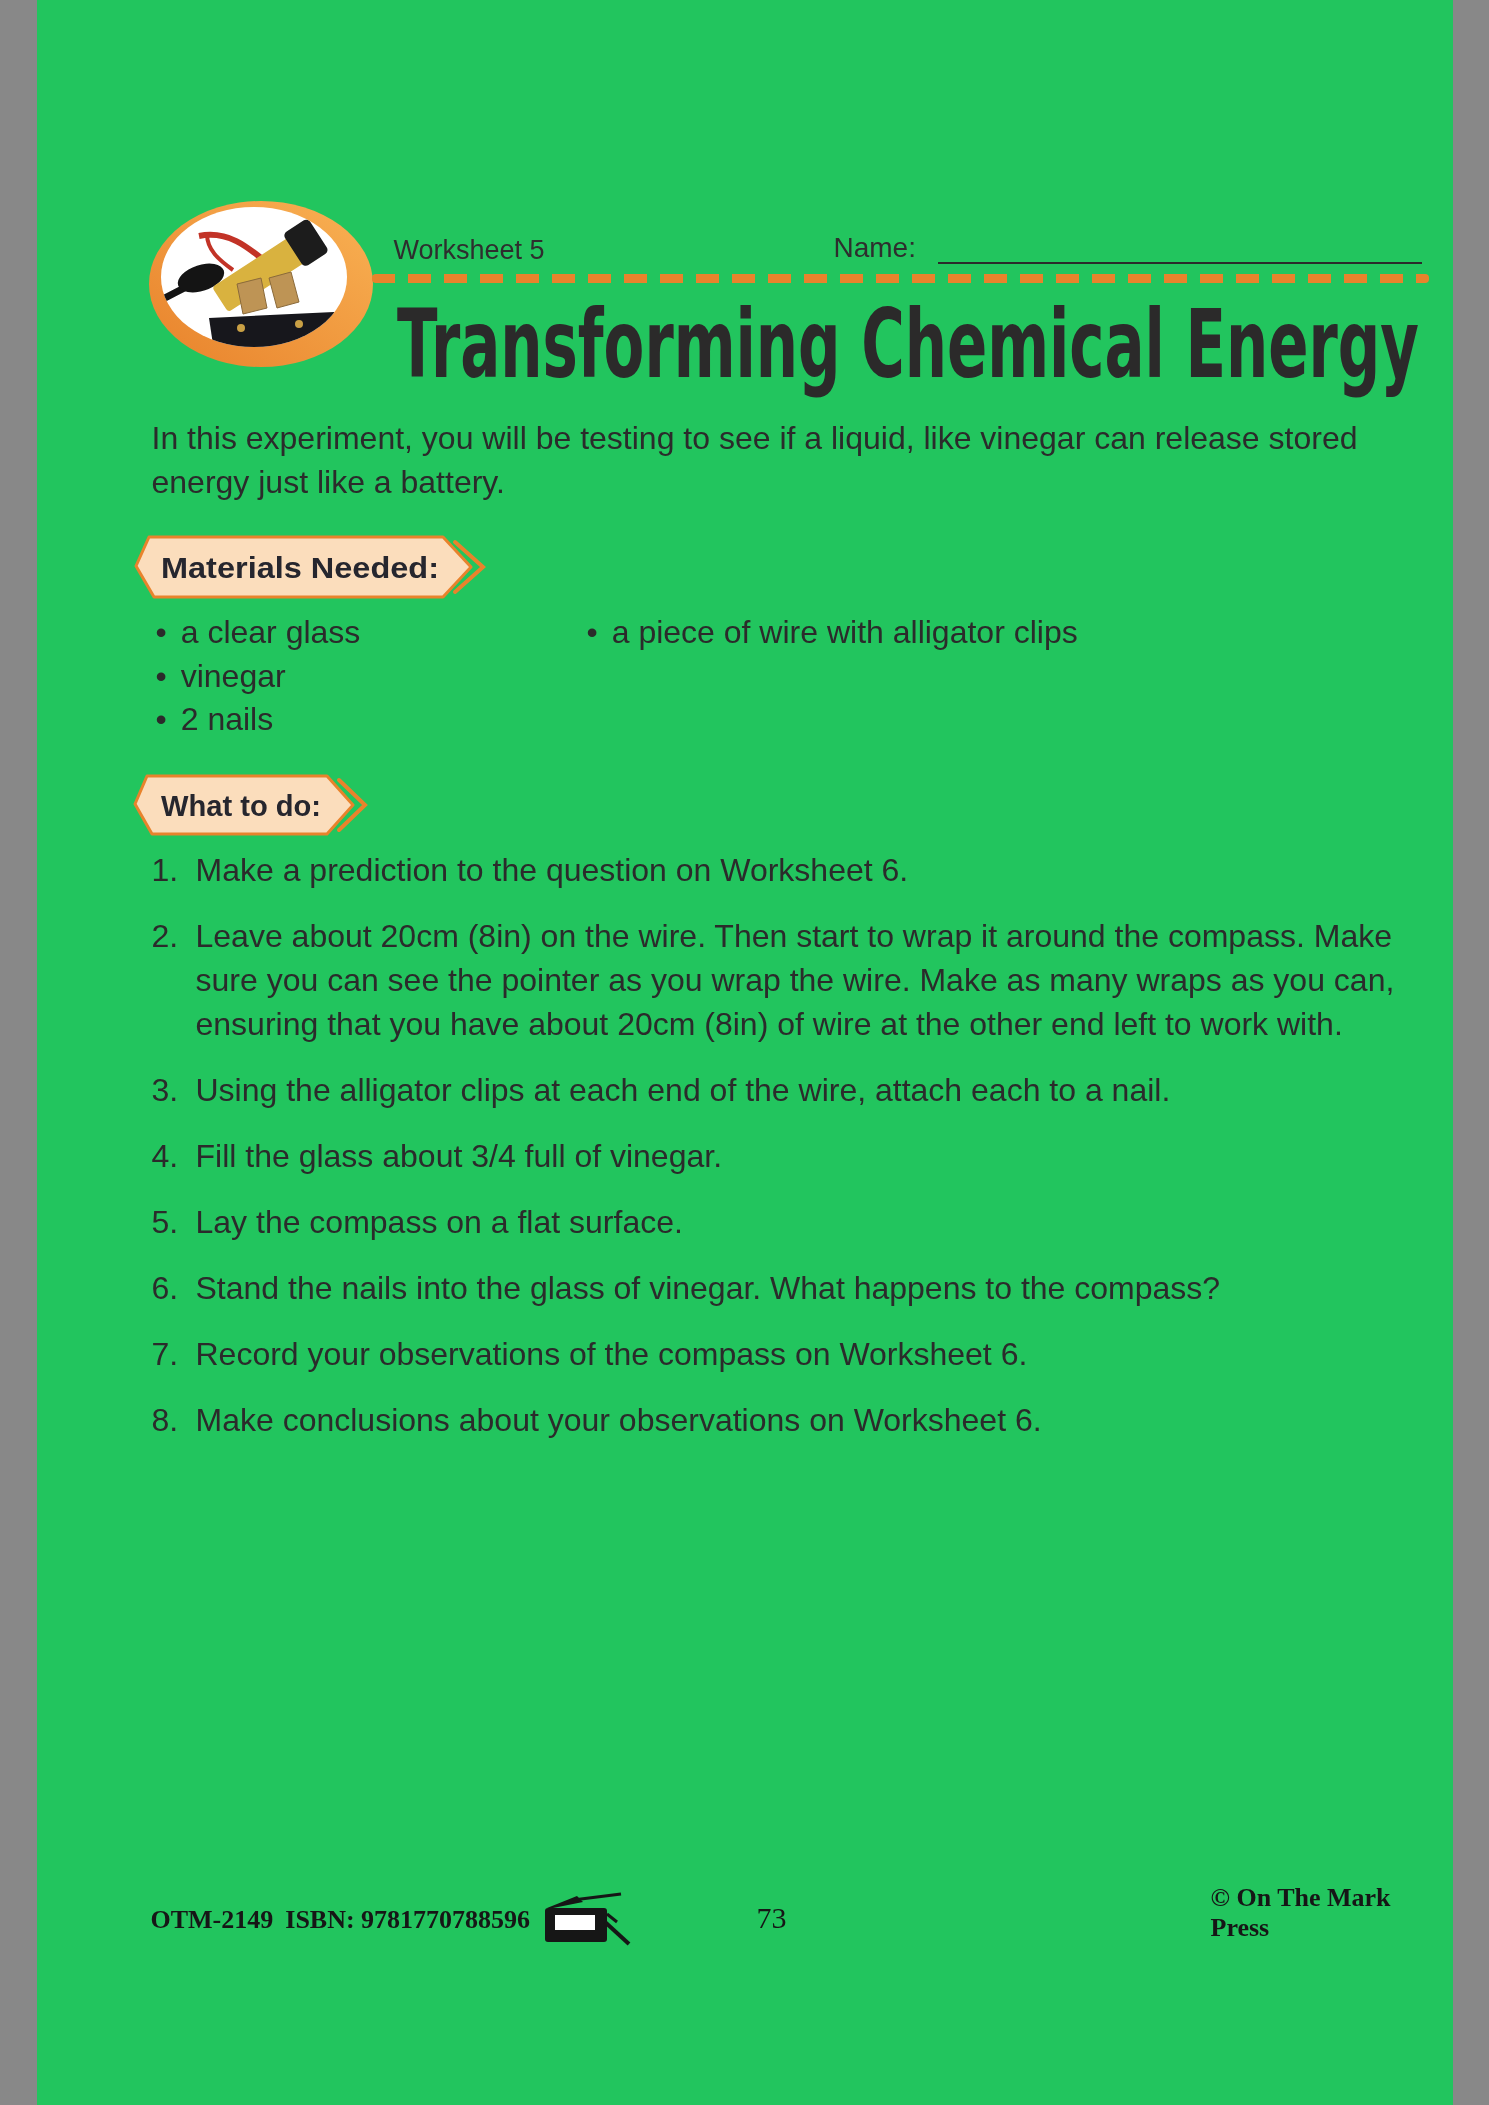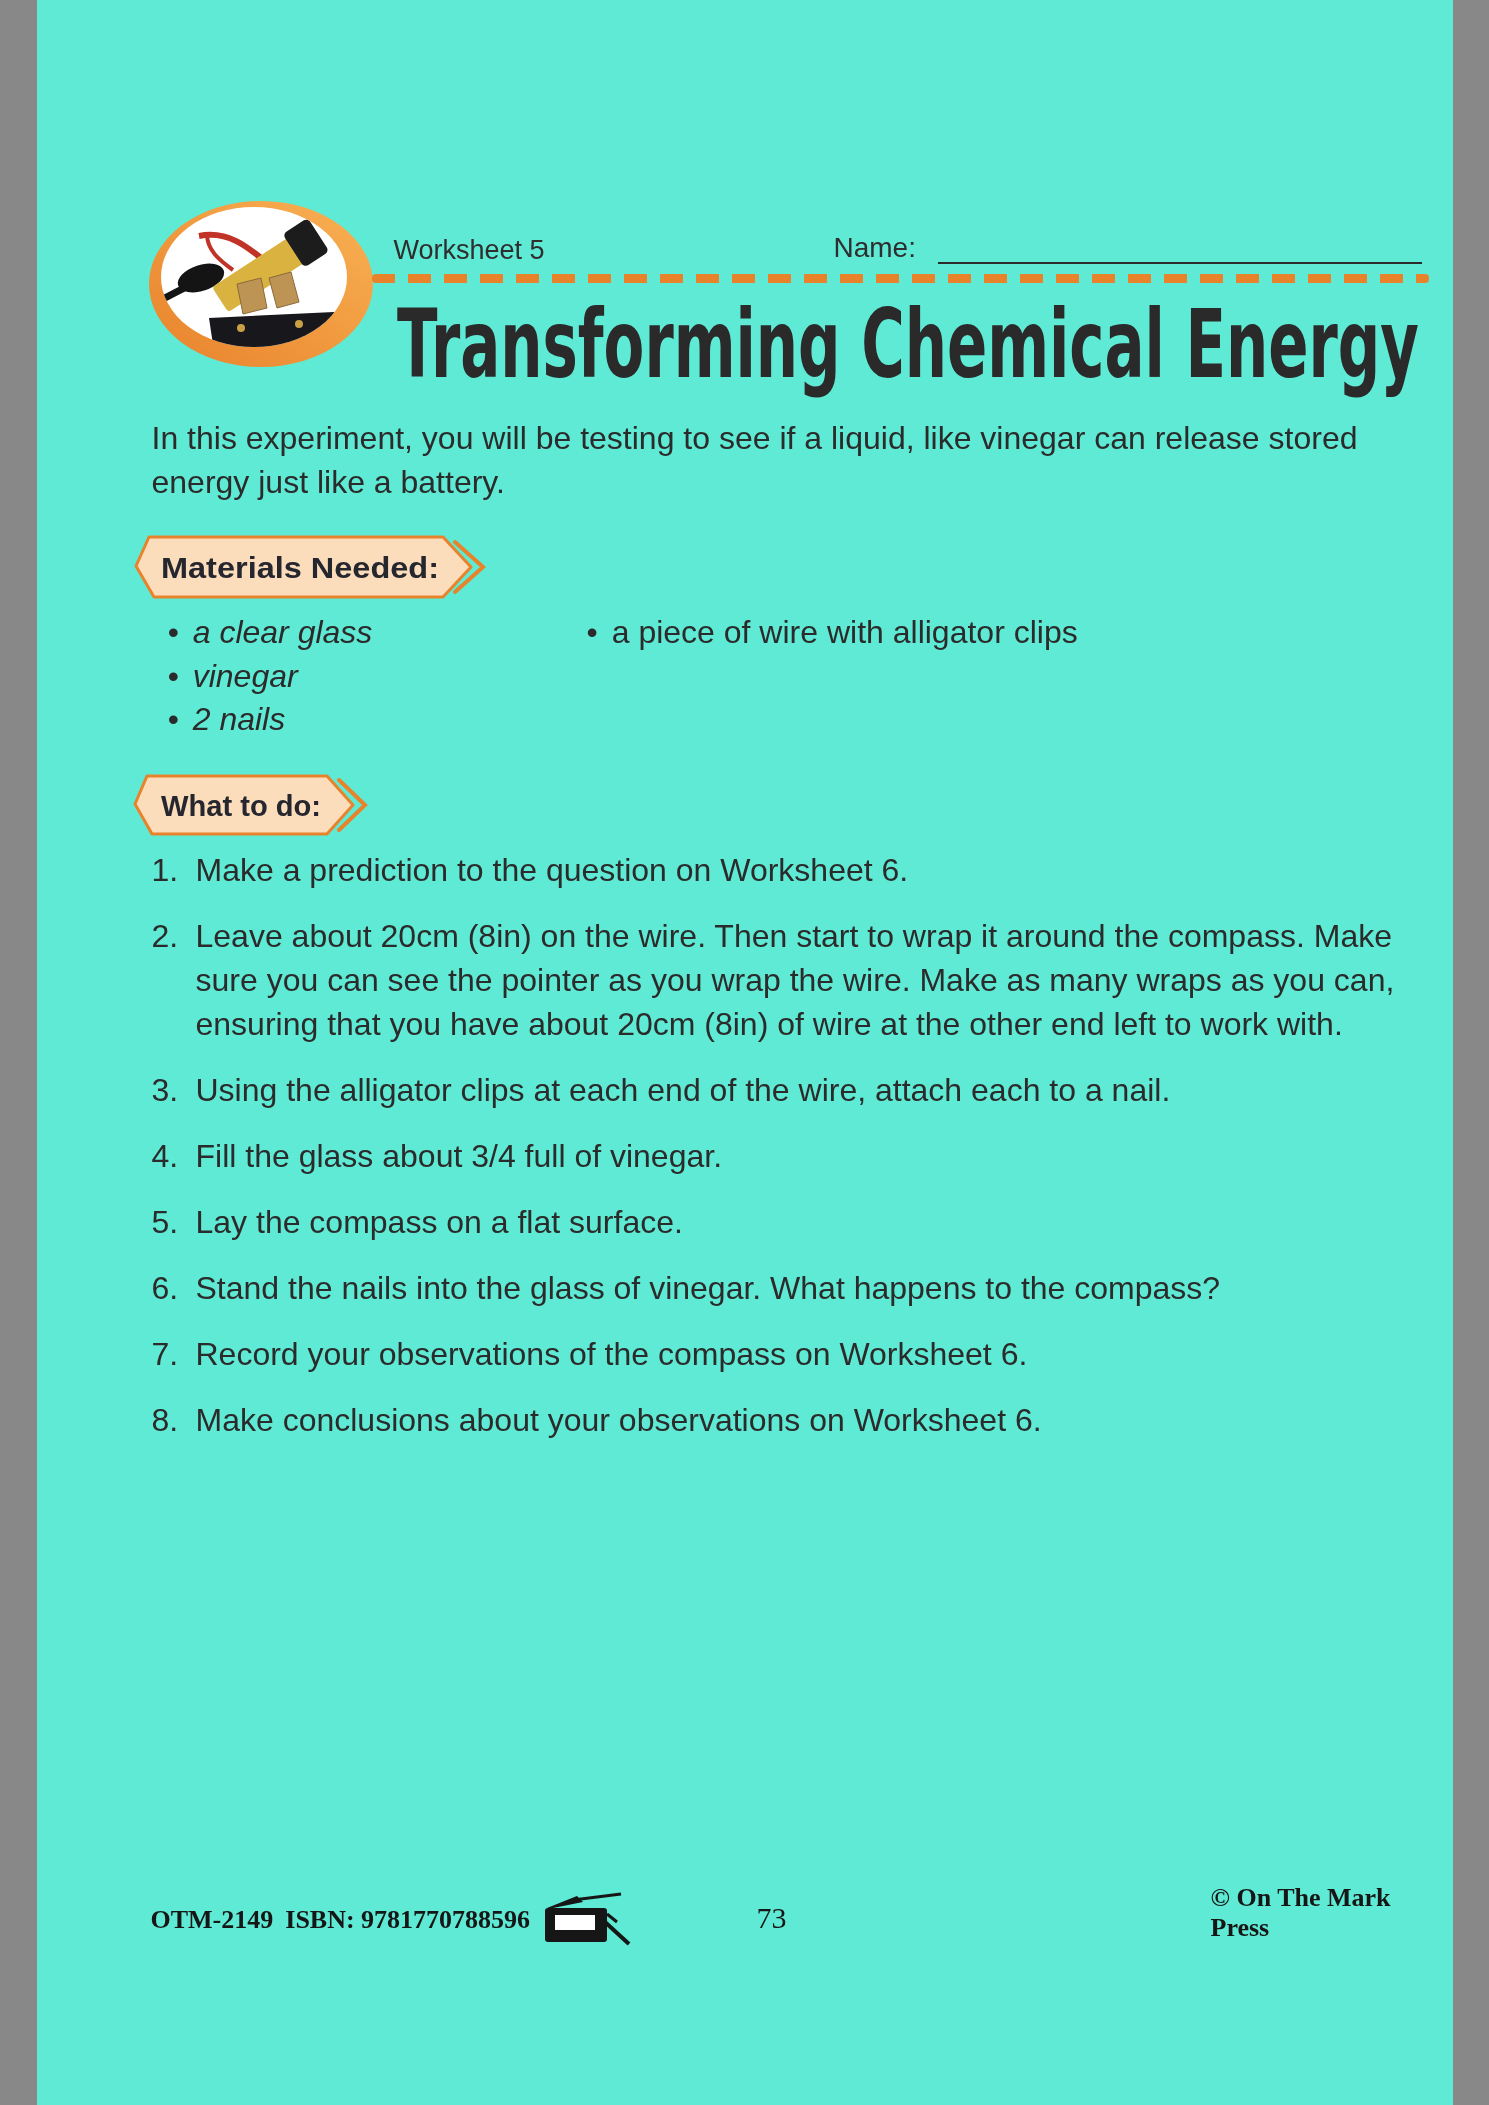--- a/index.html
+++ b/index.html
@@ -1,19 +1,19 @@
 <!DOCTYPE html>
 <html style="--accent: #E8832C;"><head>
 <meta charset="utf-8">
 <style>
   html,body{margin:0;padding:0;background:#888;}
   .page{
     position:relative;
     width:1416px;height:2105px;
-    background:#5eead4;
+    background:#22c55e;
     font-family:"Liberation Sans", sans-serif;
     color:#2b2b2b;
     overflow:hidden;
     margin:0 auto;
   }
   .abs{position:absolute;}
 
   
   .worksheet-label{left:357px;top:235px;font-size:27px;color:#2e2e2e;}
   .name-label{left:797px;top:232px;font-size:28px;color:#2e2e2e;}
@@ -30,21 +30,21 @@
   
   .intro{left:115px;top:416px;width:1285px;font-size:32px;line-height:44px;color:#2b2b2b;}
 
   
   .badge-materials{left:94px;top:533px;}
   .badge-whattodo{left:94px;top:772px;}
 
   
   .materials-cols{left:119px;top:611px;width:1240px;font-size:32px;line-height:43.5px;}
   .mat-col{position:absolute;top:0;}
-  .mat-col-left{left:12px;font-style:italic;}
+  .mat-col-left{left:0;}
   .mat-col-right{left:431px;}
   .bullet-item{white-space:nowrap;}
   .bullet-item::before{content:"\2022"; margin-right:14px;}
 
   
   .steps{left:115px;top:848px;width:1290px;font-size:32px;line-height:44px;}
   .step{display:flex;margin-bottom:22px;}
   .step-num{width:44px;flex-shrink:0;}
   .step-text{width:1240px;}
 

